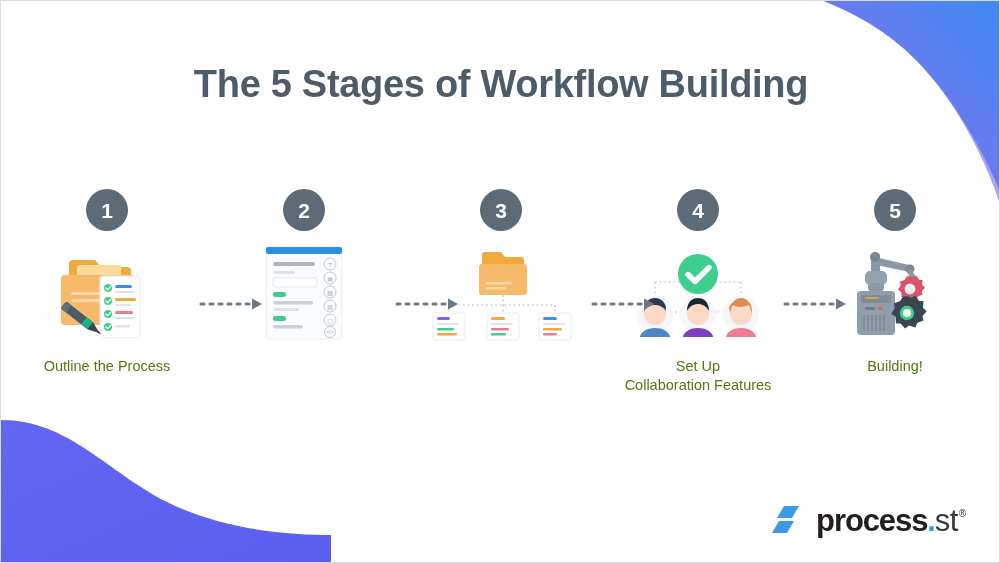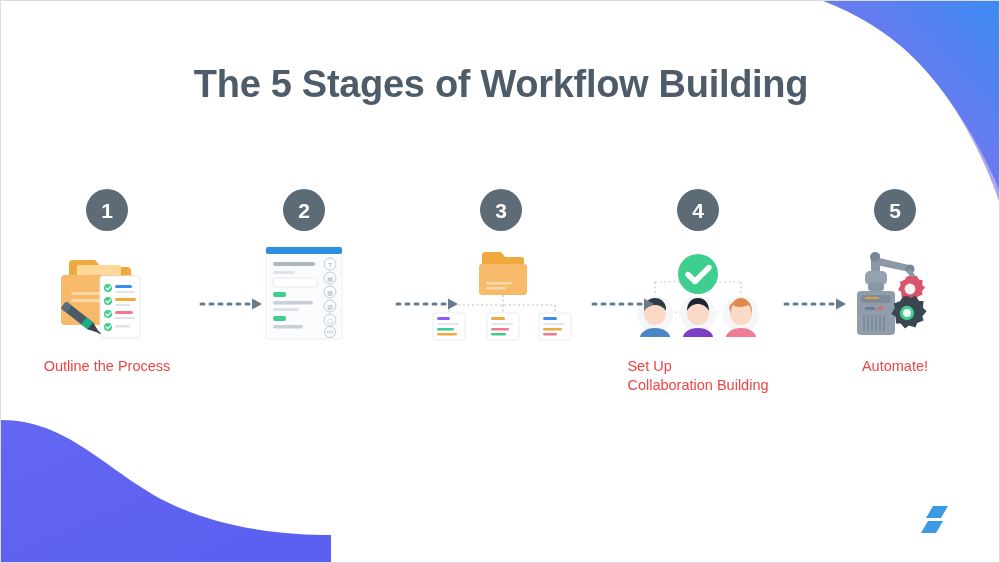--- a/index.html
+++ b/index.html
@@ -57,21 +57,22 @@
     line-height:1;
   }
   .step-art{
     height:100px;
     margin-top:12px;
     display:flex;align-items:center;justify-content:center;
   }
   .step-label{
     margin-top:14px;
     font-size:14.5px;
-    color:#ef4444;
+    color:#4d7c0f;
+    text-align:center;
     line-height:1.32;
     white-space:pre-line;
   }
 
   
   .arrow{
     position:absolute;
     top:108px;
     width:66px;height:14px;
   }
@@ -284,21 +285,21 @@
           <path d="M54,67 c0,-9 5,-13 11,-13 c6,0 11,4 11,13 c-3,-6 -8,-7 -11,-7 c-3,0 -8,1 -11,7 z" fill="#1d2733"></path>
 
           <circle cx="108" cy="70" r="18" fill="#f4f6f8"></circle>
           <path d="M108,84 c-9,0 -15,5 -15,9 h30 c0,-4 -6,-9 -15,-9 z" fill="#ef7b95"></path>
           <circle cx="108" cy="70" r="11" fill="#fbd9c7"></circle>
           <path d="M97,70 c-1,-10 5,-16 11,-16 c6,0 12,6 11,16 c-1,-4 -2,-8 -4,-9 c-3,2 -12,3 -15,0 c-2,2 -2,6 -3,9 z" fill="#e08a4e"></path>
           <path d="M96,66 c0,-4 2,-7 4,-7 c-1,4 -2,6 -4,7 z" fill="#e08a4e"></path>
         </svg>
       </div>
       <div class="step-label">Set Up
-Collaboration Building</div>
+Collaboration Features</div>
     </div>
 
     <div class="step">
       <div class="step-badge">5</div>
       <div class="step-art">
         <svg width="92" height="96" viewBox="0 0 92 96">
 
           <rect x="22" y="8" width="9" height="20" rx="3" fill="#8b98a6"></rect>
           <path d="M26,12 L60,20 a4,4 0 0 1 1,7 L27,20 z" fill="#8b98a6"></path>
           <circle cx="26" cy="12" r="5" fill="#788696"></circle>
@@ -328,21 +329,21 @@
             <circle cx="0" cy="0" r="5.4" fill="#f6f2f0"></circle>
           </g>
 
           <g transform="translate(58,68)">
             <path d="M0,-17 L4.4,-15.2 L8.4,-17.6 L12,-12 L16.5,-11.9 L16,-5.2 L19.6,-1.8 L15.4,3.2 L16.5,7.6 L10.2,10 L8.4,14.4 L2,12.6 L-2.1,15.4 L-6.3,10.4 L-11,10.4 L-11.5,3.8 L-15.7,0.8 L-12.3,-4.7 L-13.1,-9.4 L-6.8,-12 L-4.4,-16.2 Z" fill="#3a4750"></path>
             <circle cx="0" cy="0" r="7.2" fill="#3ecf8e"></circle>
             <circle cx="0" cy="0" r="4" fill="#f6f7f7"></circle>
           </g>
         </svg>
       </div>
-      <div class="step-label">Automate!</div>
+      <div class="step-label">Building!</div>
     </div>
 
     <svg class="arrow" style="left:178px" viewBox="0 0 66 14">
       <path d="M2,7 H52" stroke="#6b7a87" stroke-width="3" stroke-dasharray="3,6" stroke-linecap="round"></path>
       <path d="M53,1.5 L63,7 L53,12.5 Z" fill="#6b7a87"></path>
     </svg>
     <svg class="arrow" style="left:374px" viewBox="0 0 66 14">
       <path d="M2,7 H52" stroke="#6b7a87" stroke-width="3" stroke-dasharray="3,6" stroke-linecap="round"></path>
       <path d="M53,1.5 L63,7 L53,12.5 Z" fill="#6b7a87"></path>
     </svg>
@@ -355,15 +356,21 @@
       <path d="M53,1.5 L63,7 L53,12.5 Z" fill="#6b7a87"></path>
     </svg>
 
   </div>
 
   <div id="logo">
     <svg id="logo-mark" width="34" height="32" viewBox="0 0 34 32">
       <path d="M13,2 L28,2 L21,14 L6,14 Z" fill="#3b9ae1"></path>
       <path d="M8,17 L23,17 L16,29 L1,29 Z" fill="#3b9ae1"></path>
     </svg>
+    <div id="logo-word">
+      <span>process</span>
+        <span id="logo-dot">.</span>
+        <span id="logo-st">st</span>
+        <span id="logo-reg">®</span>
+    </div>
   </div>
 
 </div>
 
 </body></html>

